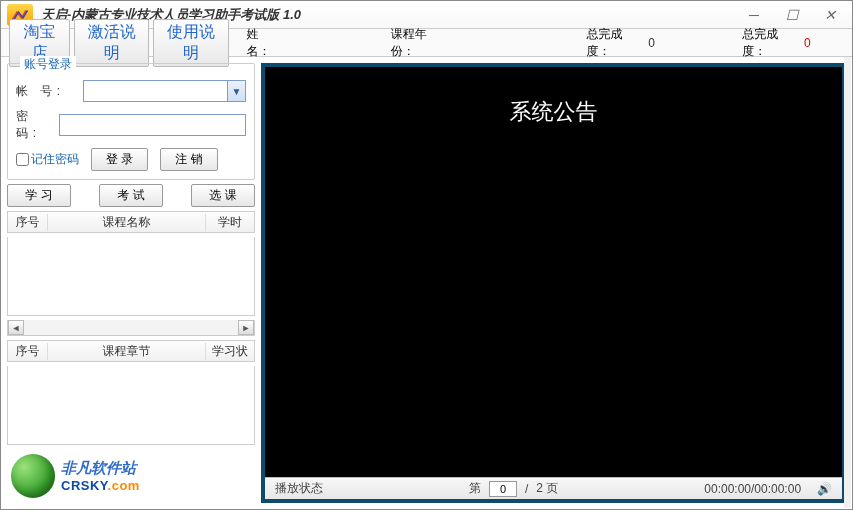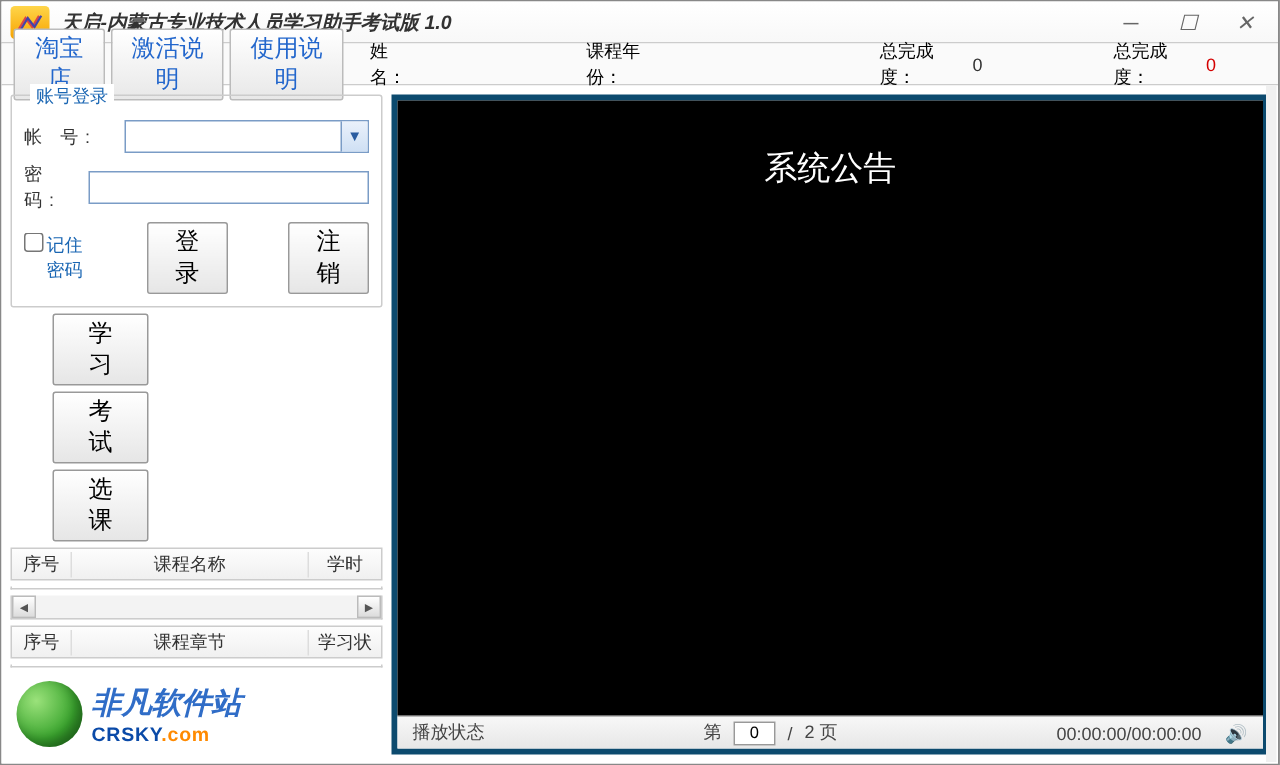--- a/index.html
+++ b/index.html
@@ -20,36 +20,36 @@
 .left-col { width: 248px; display: flex; flex-direction: column; gap: 4px; }
 .login-box { border: 1px solid #ccc; border-radius: 2px; padding: 10px 8px 8px; position: relative; }
 .login-title { position: absolute; top: -8px; left: 12px; background: #fff; padding: 0 4px; color: #1a66b3; font-size: 12px; }
 .form-row { display: flex; align-items: center; margin: 6px 0; gap: 23px; }
 .form-row label { width: 44px; text-align: justify; text-align-last: justify; color: #333; }
 .field-text { flex: 1; height: 22px; border: 1px solid #7a9cc6; padding: 0 4px; }
 .combo { position: relative; flex: 1; }
 .combo-input { width: 100%; height: 22px; border: 1px solid #7a9cc6; padding-right: 20px; }
 .combo-arrow { position: absolute; right: 1px; top: 1px; width: 18px; height: 20px; background: linear-gradient(#eaf1fb,#cfe0f4); border-left: 1px solid #7a9cc6; display: flex; align-items: center; justify-content: center; color: #2a5ca0; font-size: 10px; cursor: pointer; }
 .login-actions { display: flex; align-items: center; gap: 12px; margin-top: 6px; }
-.chk { display: flex; align-items: flex-start; gap: 2px; color: #1a66b3; }
+.chk { display: flex; align-items: center; gap: 2px; color: #1a66b3; }
 .chk input { width: 13px; height: 13px; }
-.btn { padding: 2px 14px; border: 1px solid #999; background: linear-gradient(#fff,#e6e6e6); border-radius: 2px; cursor: pointer; font-size: 16px; margin-left: 28px; }
-.nav-btns { display: flex; gap: 4px; justify-content: space-between; flex-direction: column; }
+.btn { padding: 2px 14px; border: 1px solid #999; background: linear-gradient(#fff,#e6e6e6); border-radius: 2px; cursor: pointer; font-size: 12px; }
+.nav-btns { display: flex; gap: 18px; justify-content: space-between; }
 .nav-btns .btn { width: 64px; text-align: center; }
 .list-header { display: flex; border: 1px solid #ccc; background: linear-gradient(#fdfdfd,#f0f0f0); height: 22px; align-items: center; }
 .lh-col { border-right: 1px solid #ddd; padding: 0 6px; text-align: center; color: #333; }
 .lh-col:last-child { border-right: none; }
 .list-body { flex: 1; border: 1px solid #ccc; border-top: none; background: #fff; }
 .scroll-row { display: flex; height: 16px; background: #f3f3f3; border: 1px solid #ccc; border-top: none; }
 .scroll-arrow { width: 16px; background: linear-gradient(#fff,#dcdcdc); border: 1px solid #bbb; display: flex; align-items: center; justify-content: center; font-size: 9px; color: #555; cursor: pointer; }
 .scroll-track { flex: 1; }
 .footer-logo { height: 54px; display: flex; align-items: center; padding: 0 4px; gap: 6px; }
 .globe { width: 44px; height: 44px; border-radius: 50%; background: radial-gradient(circle at 30% 30%, #9be27b, #3aa52e 60%, #1f7a1d); position: relative; box-shadow: inset -4px -4px 8px rgba(0,0,0,.3); }
 .logo-text { display: flex; flex-direction: column; }
-.logo-cn { font-size: 20px; font-weight: bold; font-style: italic; color: #306dc7; }
+.logo-cn { font-size: 15px; font-weight: bold; font-style: italic; color: #306dc7; }
 .logo-en { font-size: 13px; font-weight: bold; color: #0a4aa8; letter-spacing: .5px; }
 .logo-en .dotcom { color: #ff8a00; text-align: center; }
 .right-col { flex: 1; display: flex; flex-direction: column; border: 4px solid #0c4a6e; }
 .video-area { flex: 1; background: #000; position: relative; }
 .announce { position: absolute; top: 30px; width: 100%; text-align: center; color: #fff; font-size: 22px; }
 .status-bar { height: 22px; background: linear-gradient(#f7f7f7,#e7e7e7); border-top: 1px solid #bbb; display: flex; align-items: center; padding: 0 10px; gap: 8px; color: #444; font-size: 12px; }
 .status-spacer { flex: 1; }
 .page-input { width: 28px; height: 16px; border: 1px solid #999; text-align: center; font-size: 11px; }
 .speaker { margin-left: 8px; color: #666; cursor: pointer; }
 .vscroll { position: absolute; right: 1px; top: 56px; bottom: 1px; width: 7px; background: #f0f0f0; }

